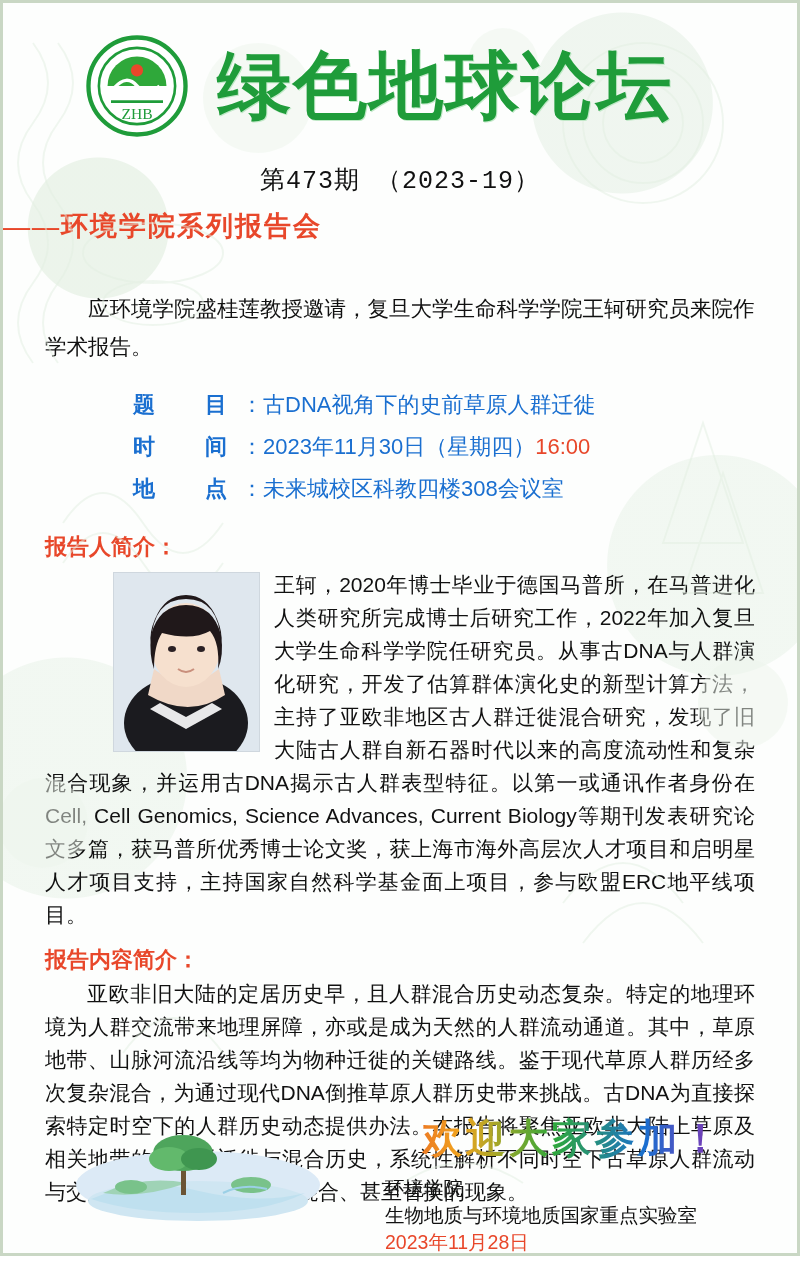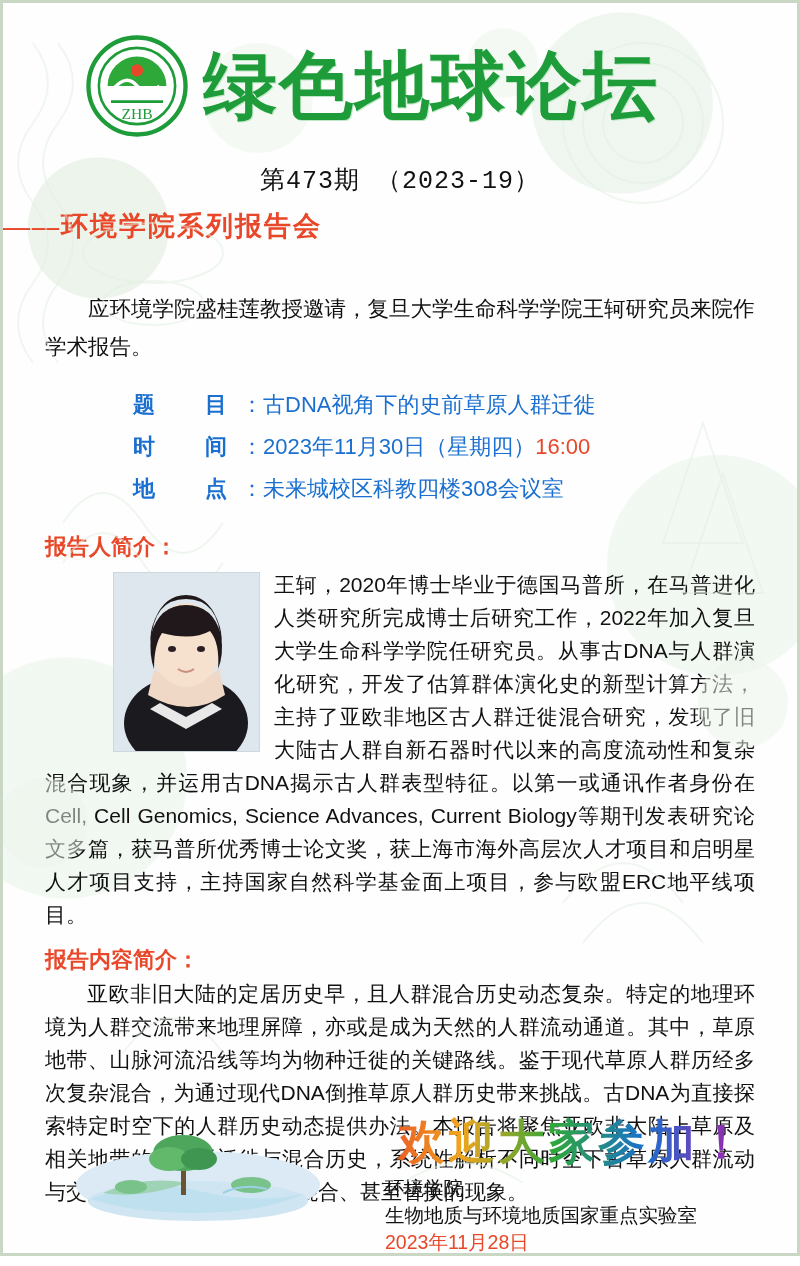--- a/index.html
+++ b/index.html
@@ -32,21 +32,21 @@
     position:relative;
     display:flex;align-items:center;
     padding:28px 0 0 0;
     height:110px;
   }
   .logo{
     margin-left:82px;
     width:104px;height:104px;flex:none;
   }
   .title-main{
-    margin-left:14px;
+    margin-left:28px;
     font-family:"Liberation Serif","DejaVu Serif",serif;
     font-weight:bold;
     font-size:74px;
     letter-spacing:2px;
     color:#1f9c3a;
     line-height:1;
     text-shadow:1px 1px 0 #bfe8c6;
   }
   .issue{
     text-align:center;
@@ -121,21 +121,21 @@
     text-align:justify;
     text-indent:2em;
   }
   .welcome{
     position:absolute;
     left:370px;top:1108px;
     width:400px;
     text-align:center;
     font-family:"Liberation Serif","DejaVu Serif",serif;
     font-weight:bold;
-    font-size:47px;
+    font-size:40px;
     letter-spacing:3px;
     background:linear-gradient(90deg,#e8472a 0%,#f0a51e 22%,#2fa83a 45%,#1a6fd0 68%,#8e2fb0 88%,#e8472a 100%);
     -webkit-background-clip:text;
     background-clip:text;
     color:transparent;
   }
   .signature{
     position:absolute;
     left:382px;top:1172px;
     width:400px;

